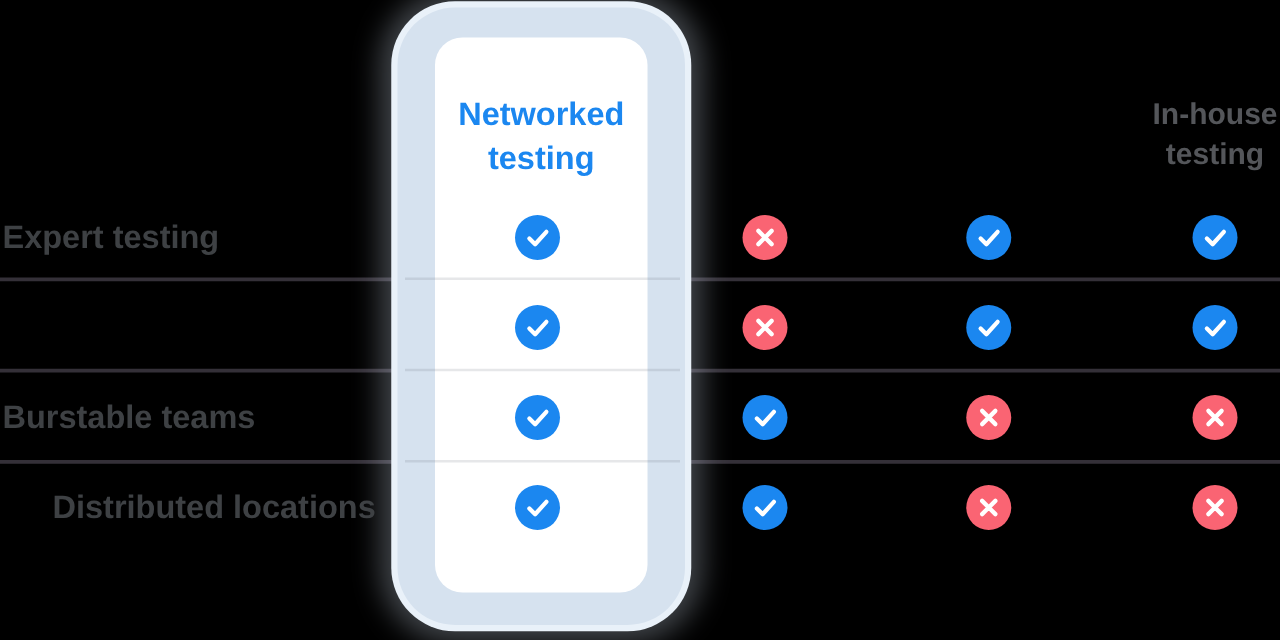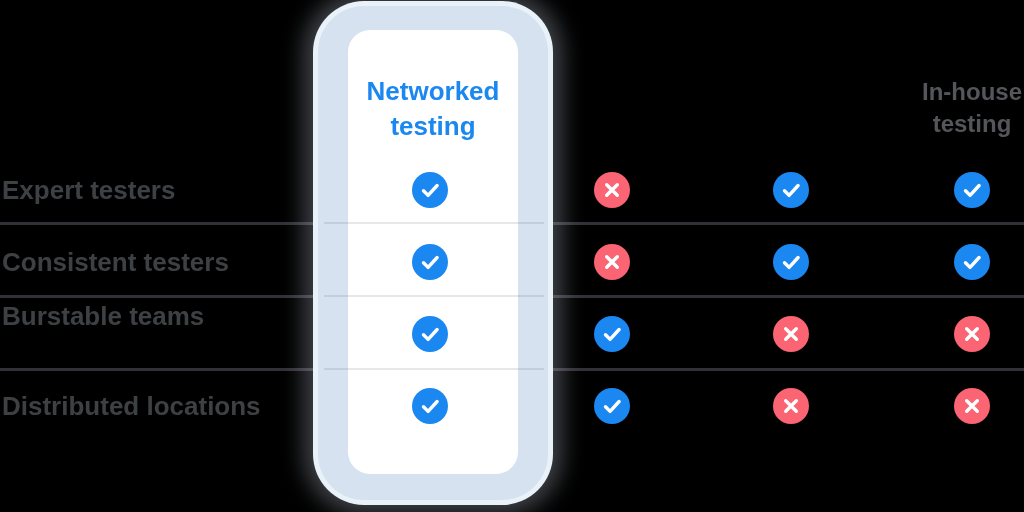--- a/index.html
+++ b/index.html
@@ -58,22 +58,22 @@
   .col-header.c3 { left: 882px; }
 
   
   .row-label {
     position: absolute; left: 2px; transform: translateY(-50%);
     font-size: 26px; font-weight: bold; color: #3e4144;
     white-space: nowrap; z-index: 4;
   }
   .row-label.r0 { top: 190px; }
   .row-label.r1 { top: 262px; }
-  .row-label.r2 { top: 316px; }
-  .row-label.r3 { top: 406px; }
+  .row-label.r2 { top: 334px; }
+  .row-label.r3 { top: 406px; margin-left: 40px; }
 
   
   .cell {
     position: absolute; width: 36px; height: 36px; border-radius: 50%;
     display: flex; align-items: center; justify-content: center; z-index: 4;
   }
   .cell.check { background: #1b87f0; }
   .cell.cross { background: #fa6473; }
   .cell svg { display: block; }
 </style>
@@ -88,22 +88,21 @@
 
   <div class="card-outer"></div>
   <div class="card-inner"></div>
   <div class="card-divider d0"></div>
   <div class="card-divider d1"></div>
   <div class="card-divider d2"></div>
 
   <div class="col-header highlight">Networked testing</div>
   <div class="col-header gray c3">In-house testing</div>
 
-  <div class="row-label r0">Expert testers</div>
-  <div class="row-label r1">Consistent testers</div>
+  <div class="row-label r0">Expert testing</div>
   <div class="row-label r2">Burstable teams</div>
   <div class="row-label r3">Distributed locations</div>
 
   <div class="cell check" style="left:412px;top:172px">
   <svg width="36" height="36" viewBox="0 0 36 36" aria-hidden="true">
     <path d="M11.5 18.8l4.6 4.6 9-9.9" fill="none" stroke="#fff" stroke-width="3.4" stroke-linecap="round" stroke-linejoin="round"></path>
   </svg>
 </div>
   <div class="cell cross" style="left:594px;top:172px">
   <svg width="36" height="36" viewBox="0 0 36 36" aria-hidden="true">

